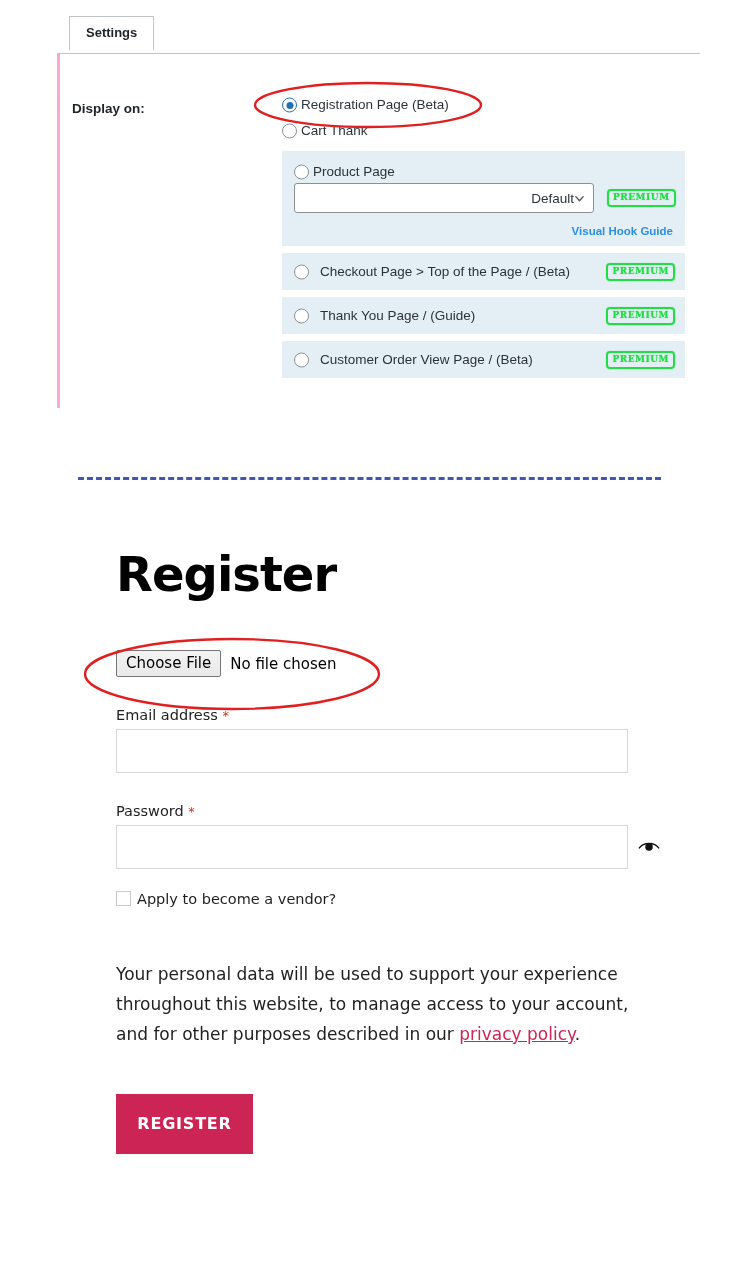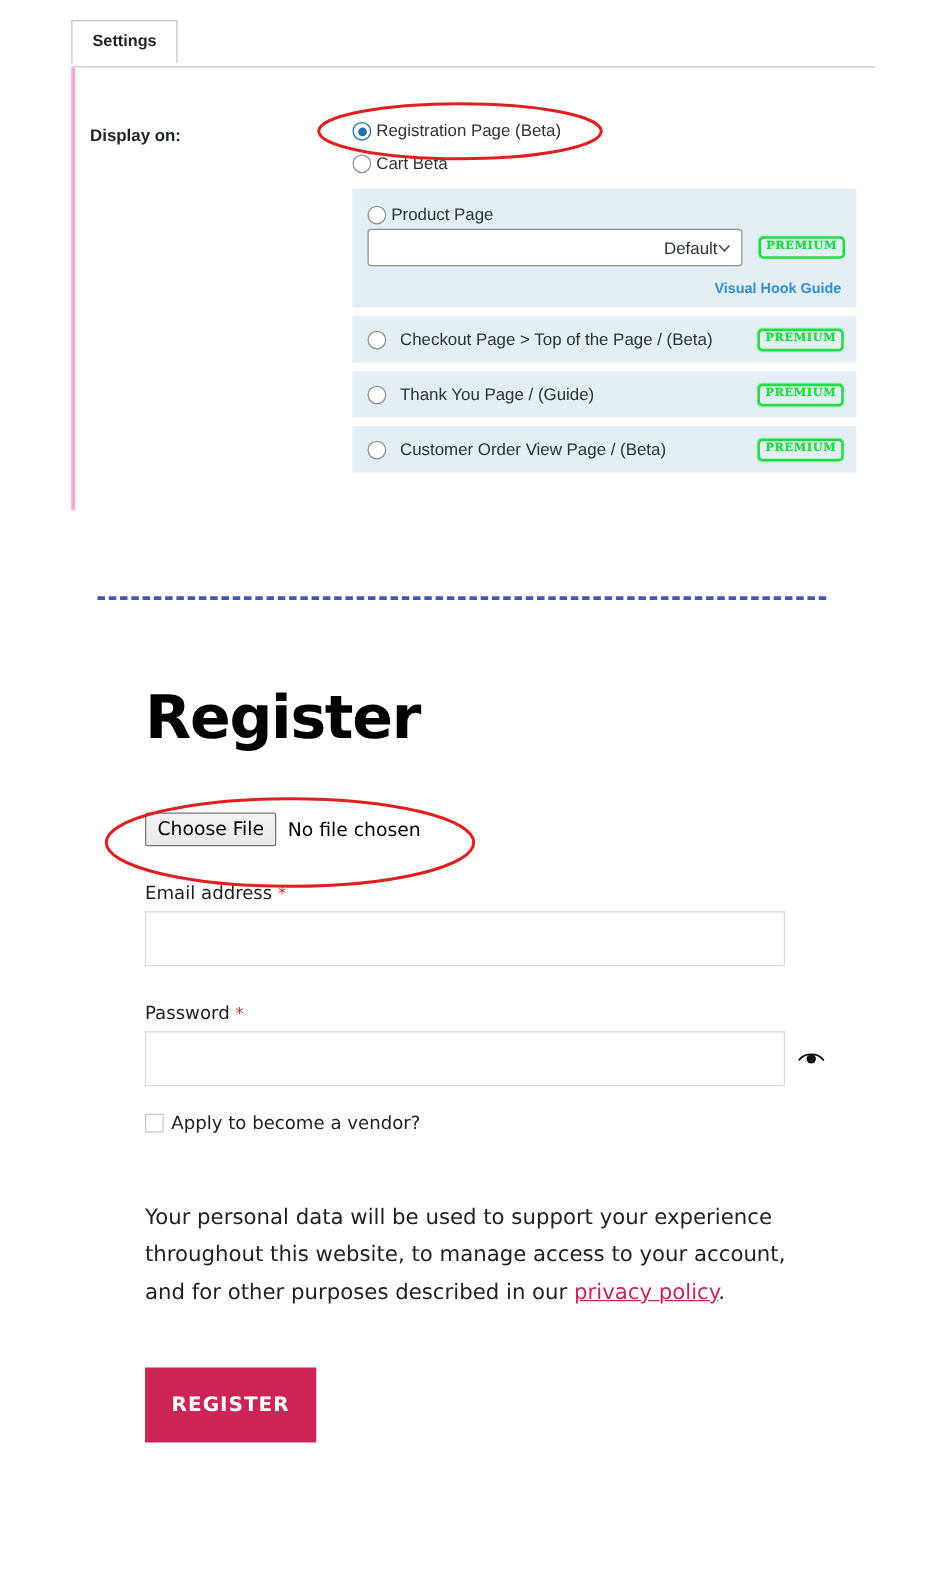--- a/index.html
+++ b/index.html
@@ -18,21 +18,21 @@
   
   .settings-tabs {
     position: absolute;
     left: 57px;
     top: 16px;
     width: 643px;
     height: 38px;
   }
   .tab {
     position: absolute;
-    left: 0;
+    left: 12px;
     top: 0;
     border: 1px solid #c3c4c7;
     border-bottom: 1px solid #ffffff;
     background: #ffffff;
     padding: 8px 16px 9px 16px;
     font-size: 13px;
     font-weight: bold;
     color: #1d2327;
     line-height: 1.2;
     box-sizing: border-box;
@@ -368,21 +368,21 @@
 
   <div class="options-col">
 
     <div class="opt-row plain">
       <span class="radio checked"></span>
       <span class="opt-label">Registration Page (Beta)</span>
     </div>
 
     <div class="opt-row plain">
       <span class="radio"></span>
-      <span class="opt-label">Cart Beta</span>
+      <span class="opt-label">Cart Thank</span>
     </div>
 
     <div class="shade product-block">
       <div class="opt-row">
         <span class="radio"></span>
         <span class="opt-label">Product Page</span>
       </div>
 
       <div class="select-row">
         <div class="fake-select">

